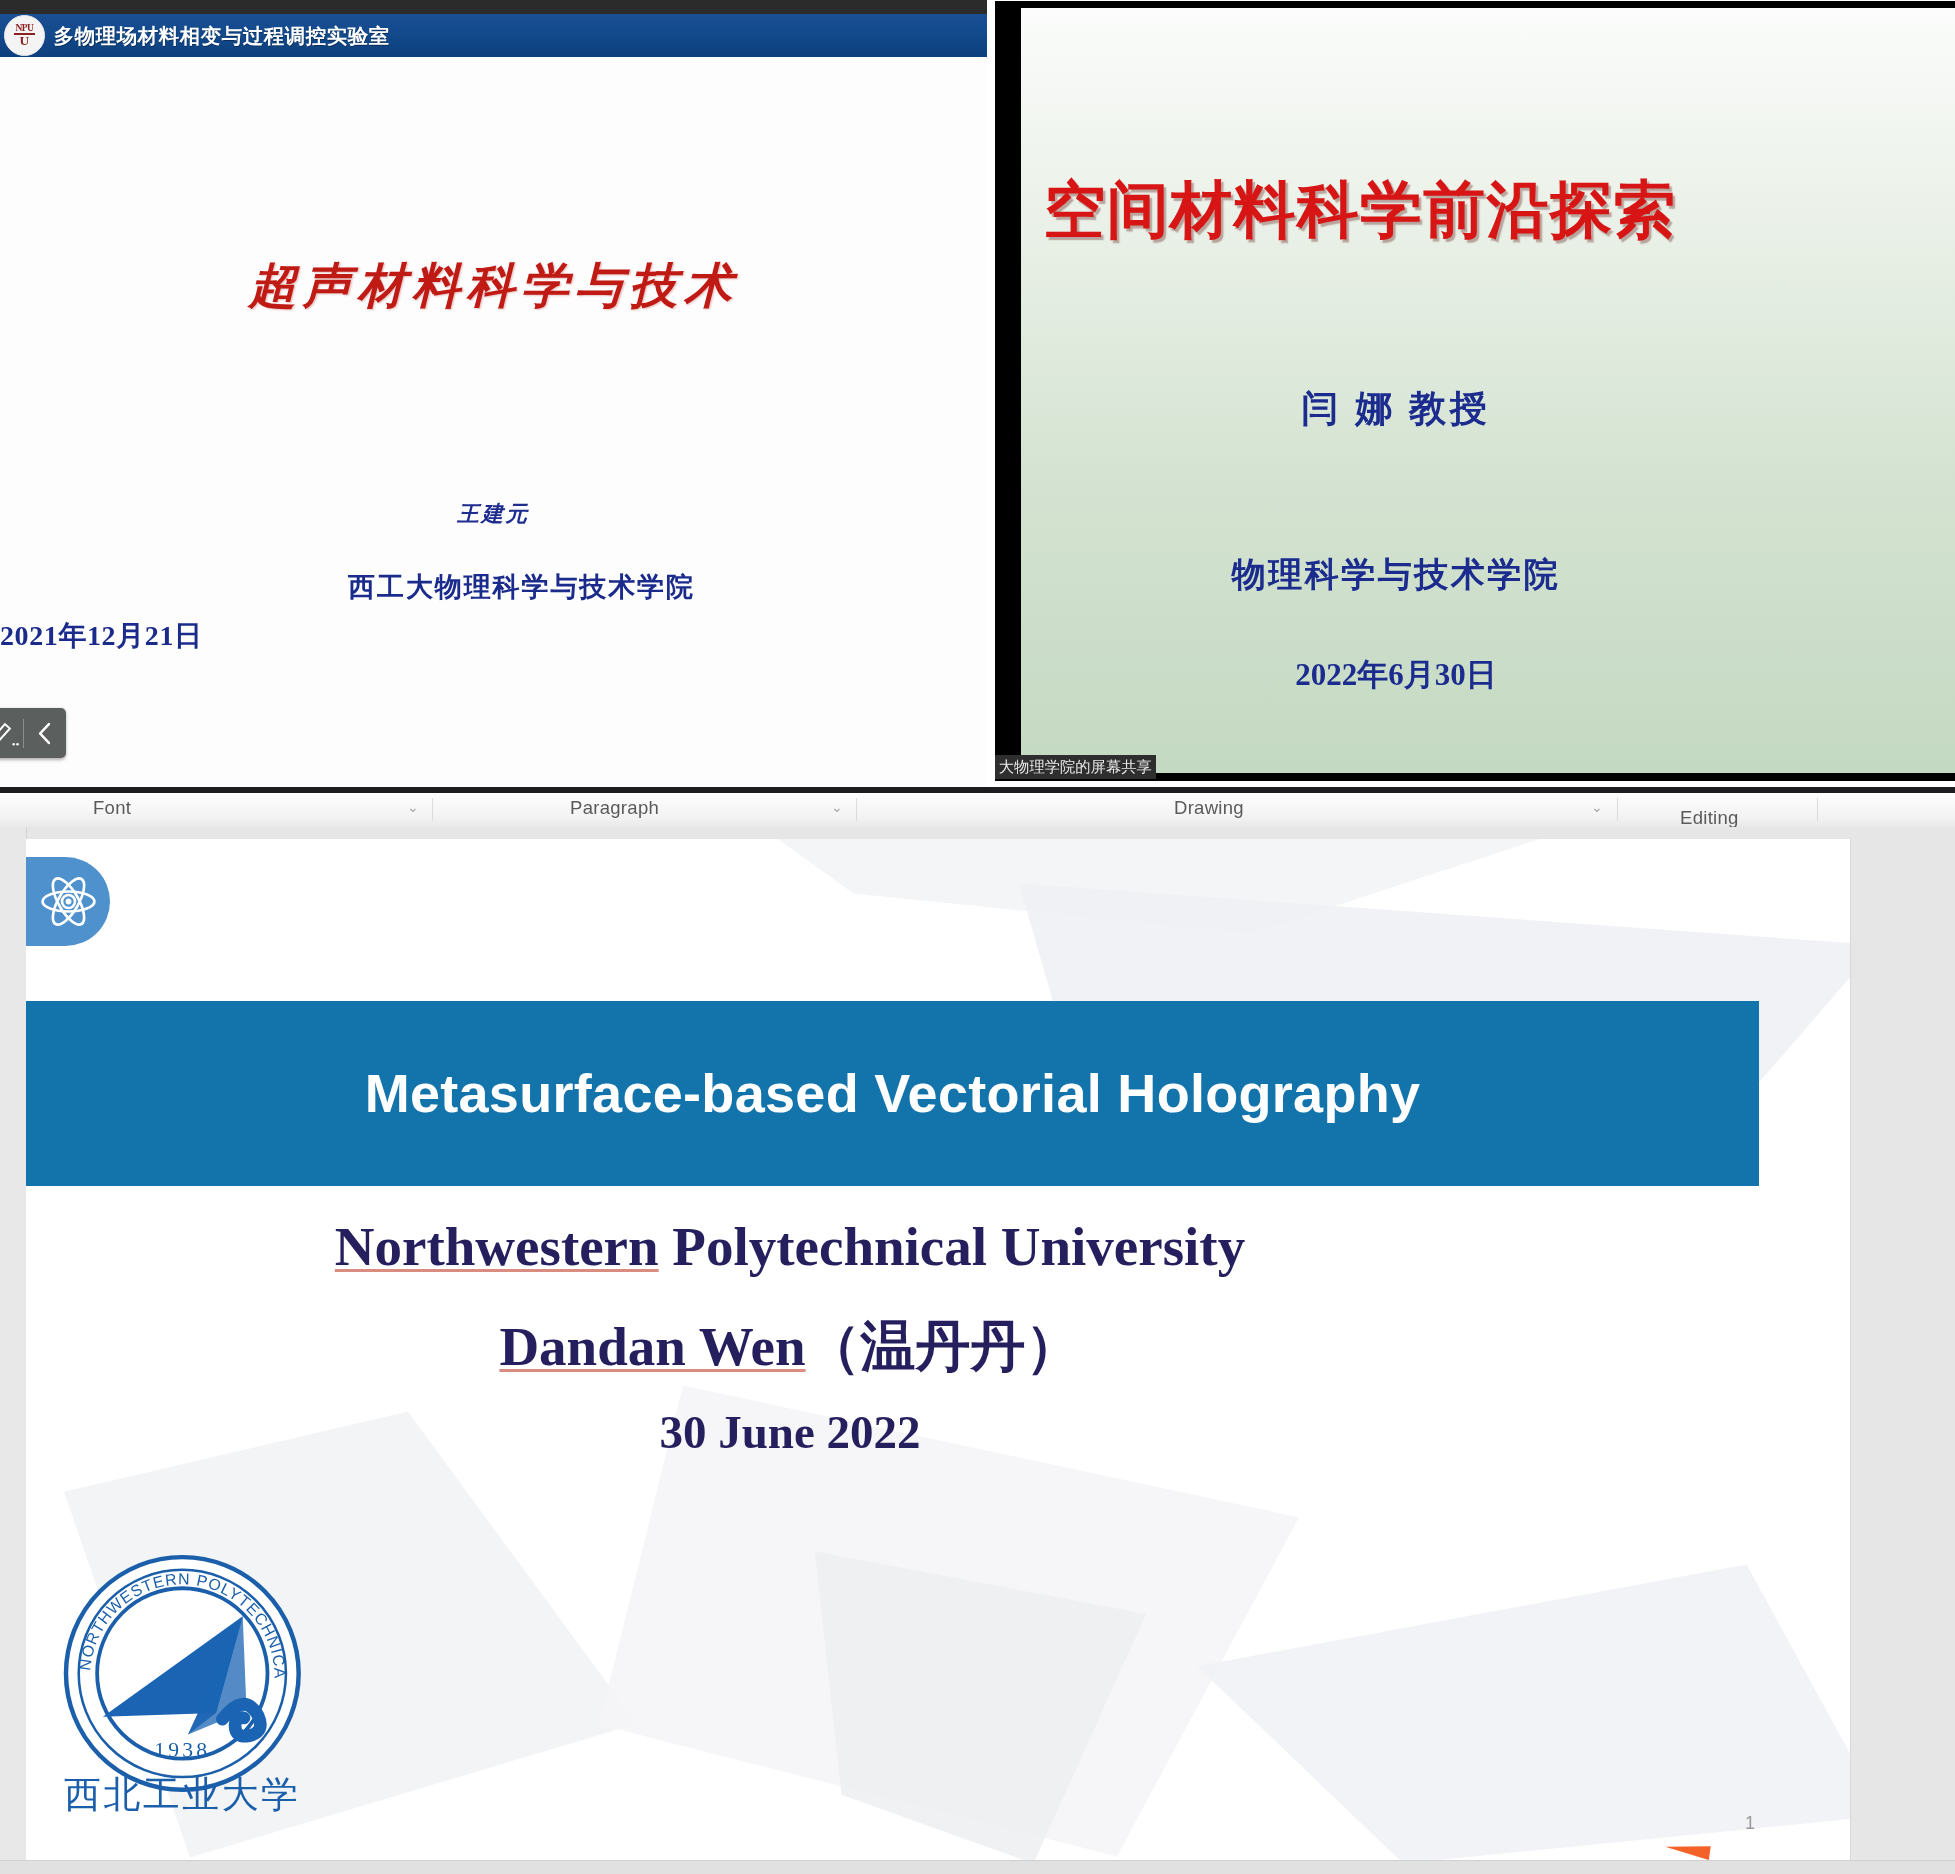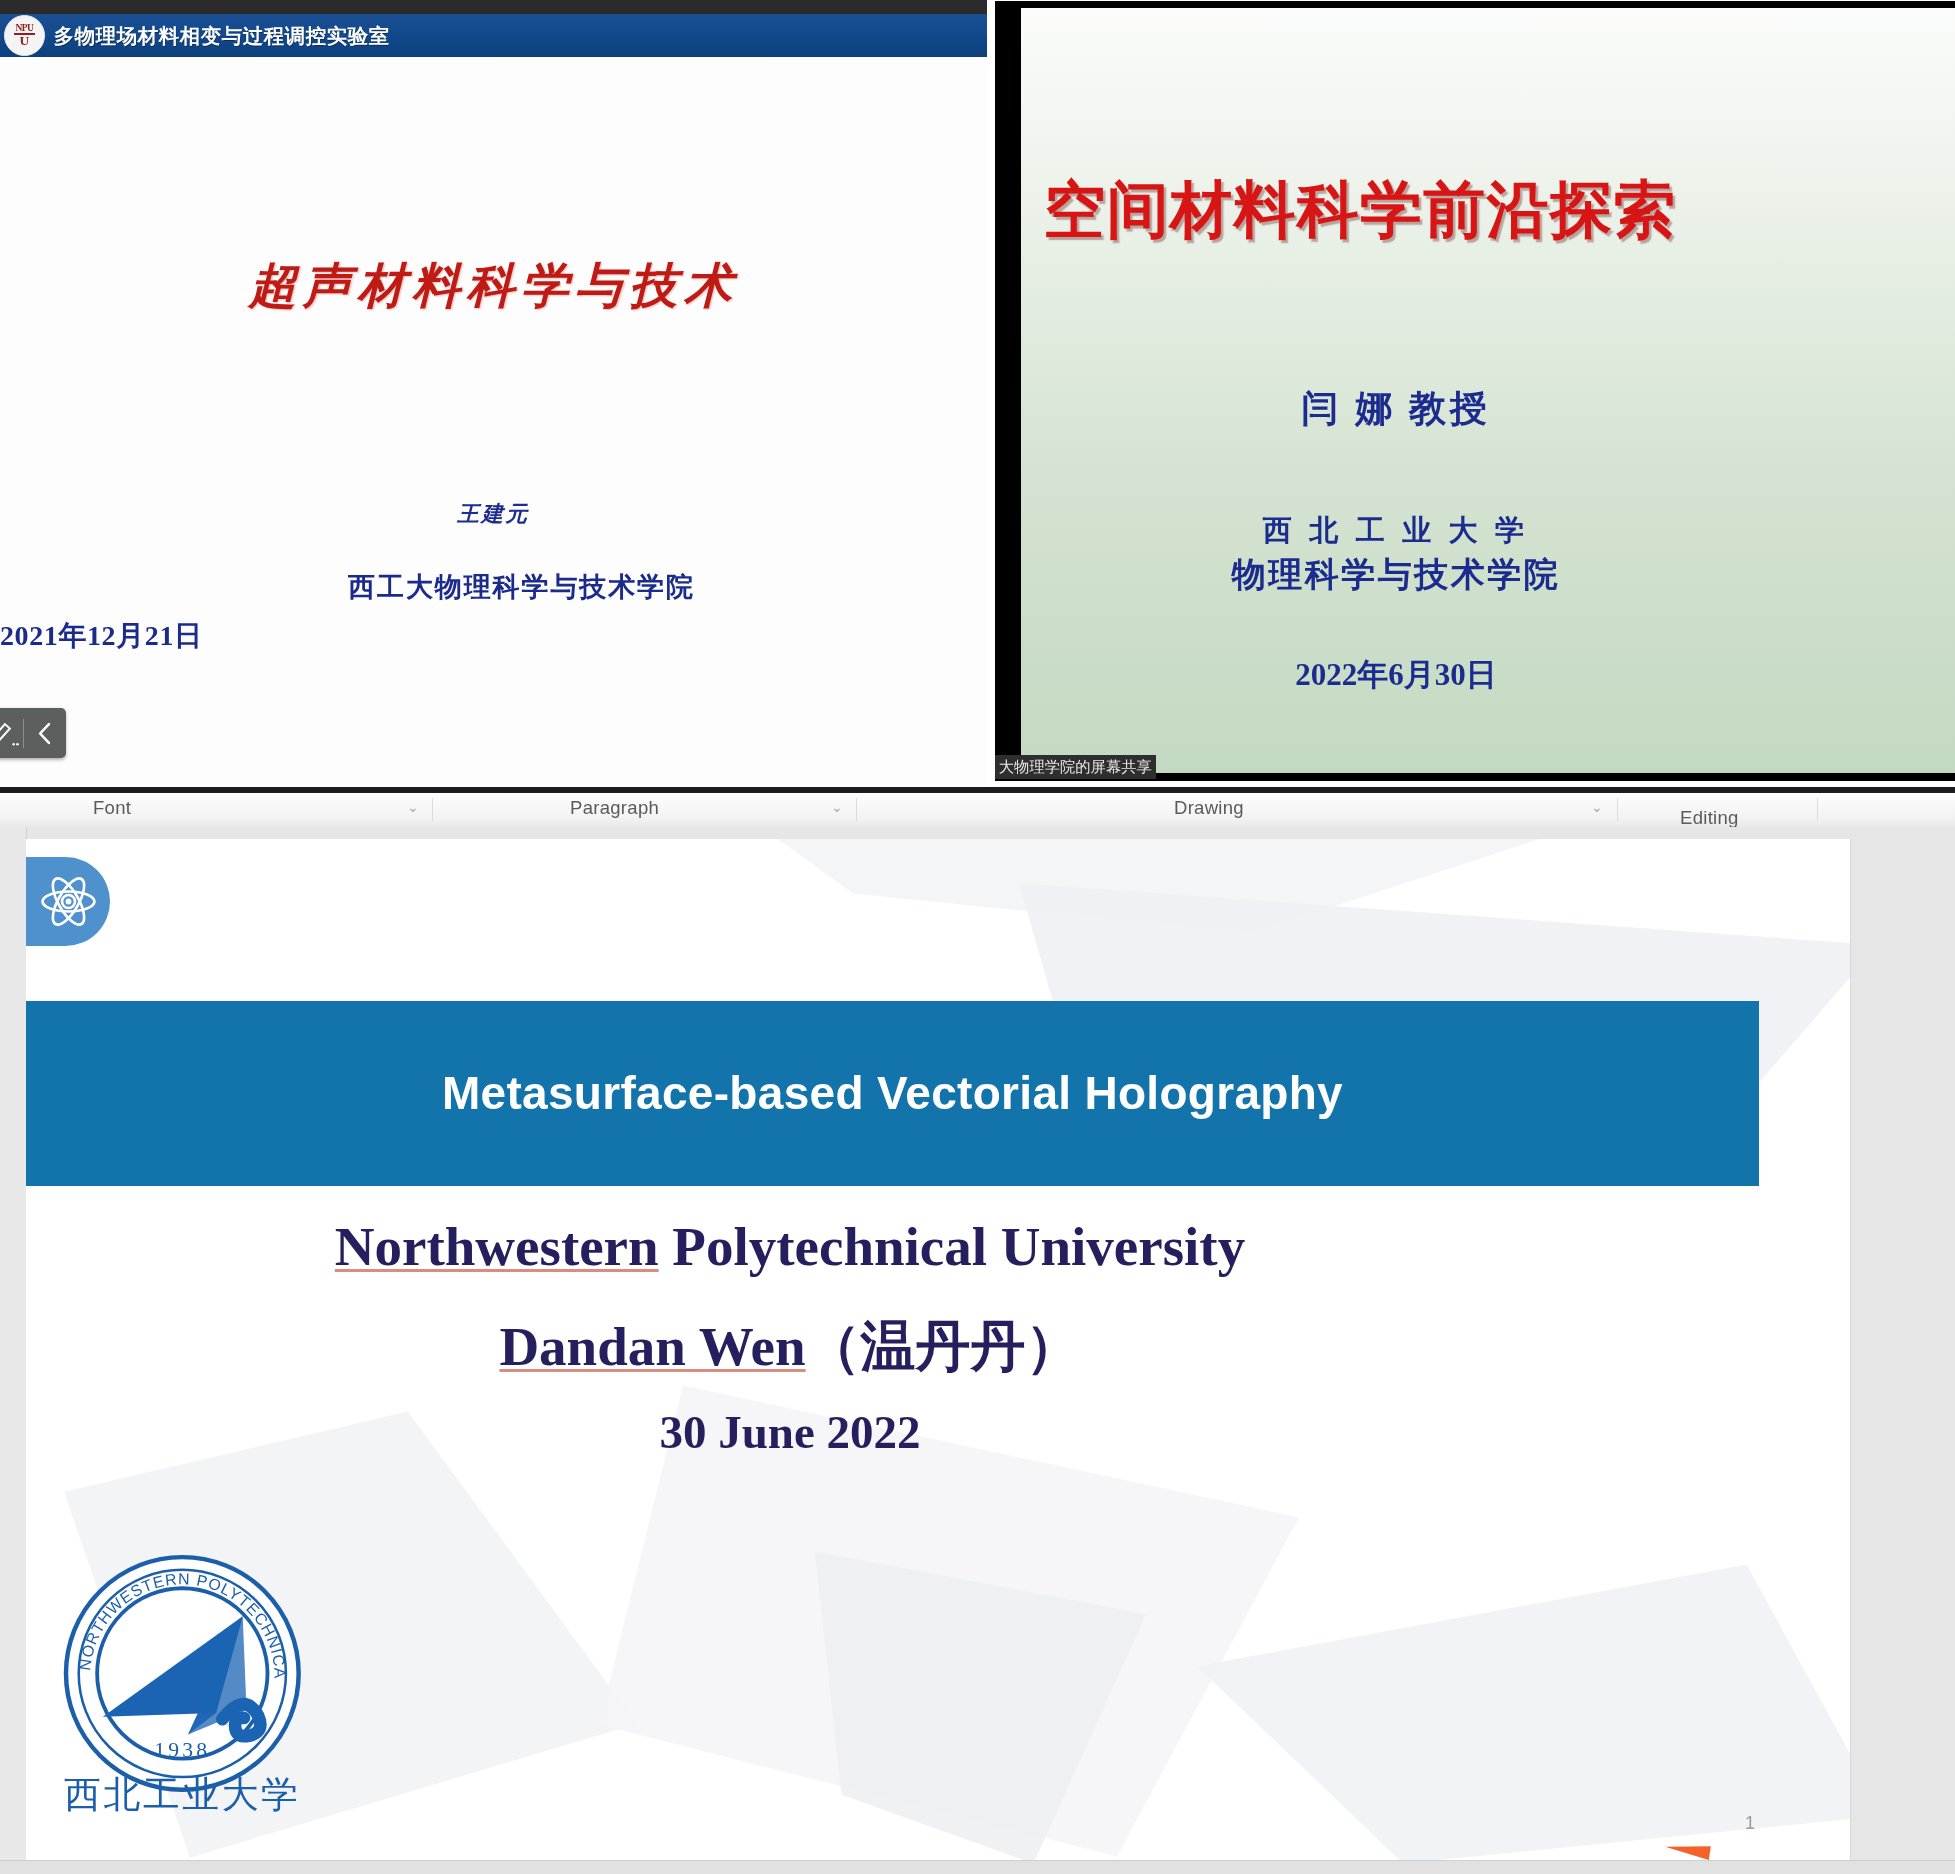--- a/index.html
+++ b/index.html
@@ -327,21 +327,21 @@
   }
   .title-band {
     position: absolute;
     left: 0px; top: 162px;
     width: 1733px; height: 185px;
     background: #1274ab;
     display: flex; align-items: center; justify-content: center;
   }
   .title-band-text {
     color: #ffffff;
-    font-size: 46px;
+    font-size: 54px;
     font-weight: bold;
     letter-spacing: 0.3px;
     white-space: nowrap;
   }
   .uni-line {
     position: absolute;
     left: 0; top: 376px;
     width: 1528px;
     text-align: center;
     color: #251f5e;
@@ -448,21 +448,20 @@
             <polyline points="22,8 8,23 22,38" fill="none" stroke="#ffffff" stroke-width="4" stroke-linecap="round" stroke-linejoin="round"></polyline>
           </svg>
         </div>
       </div>
     </div>
 
     <div class="right-panel">
       <div class="right-slide">
         <div class="rs-title">空间材料科学前沿探索</div>
         <div class="rs-speaker">闫 娜 教授</div>
-        <div class="rs-aff1">西 北 工 业 大 学</div>
         <div class="rs-aff2">物理科学与技术学院</div>
         <div class="rs-date">2022年6月30日</div>
       </div>
       <div class="share-badge">大物理学院的屏幕共享</div>
     </div>
   </div>
 
   <div class="ribbon-divider"></div>
   <div class="ribbon-strip">
     <div class="rib-group" style="left:93px;">Font</div>

